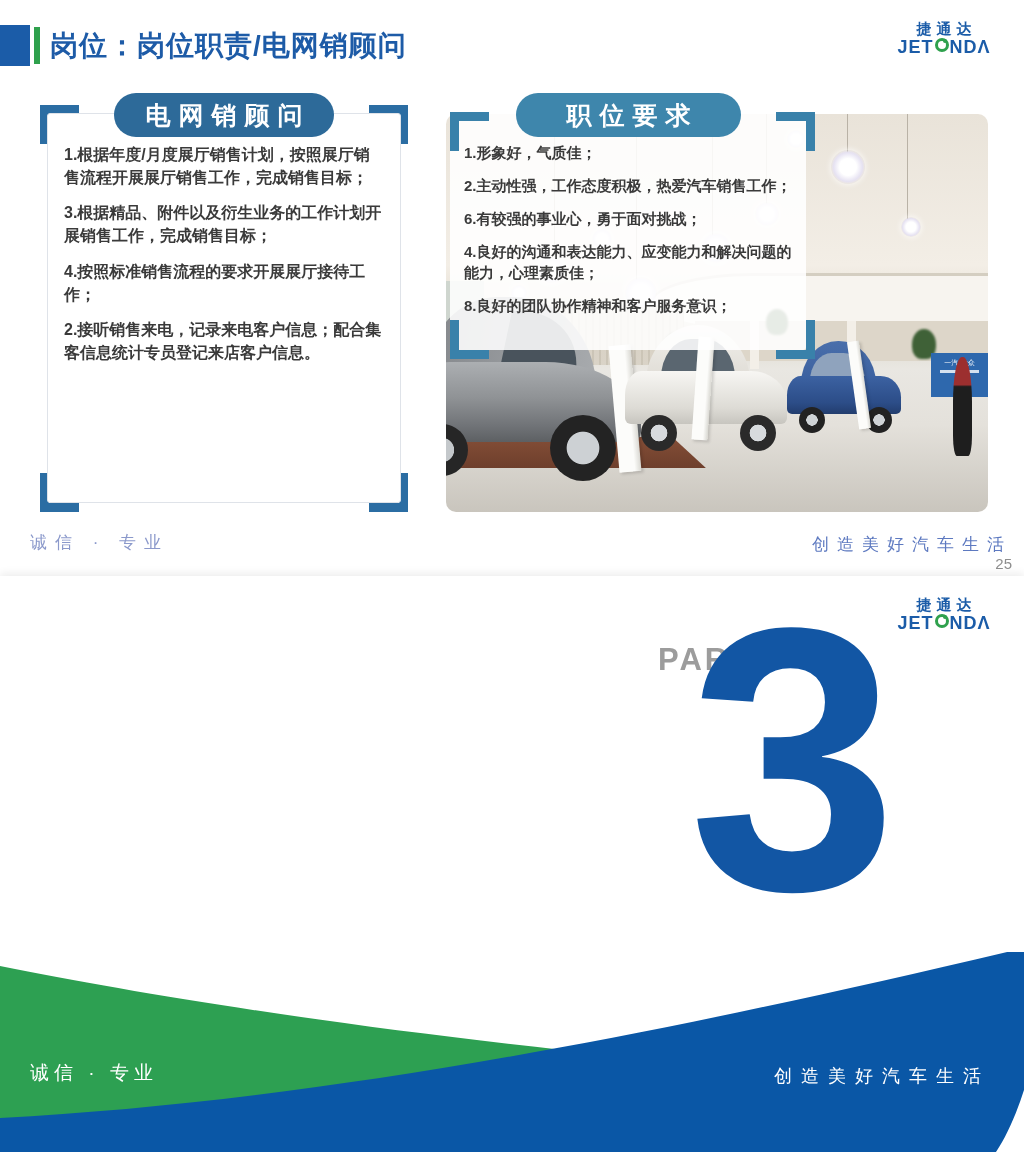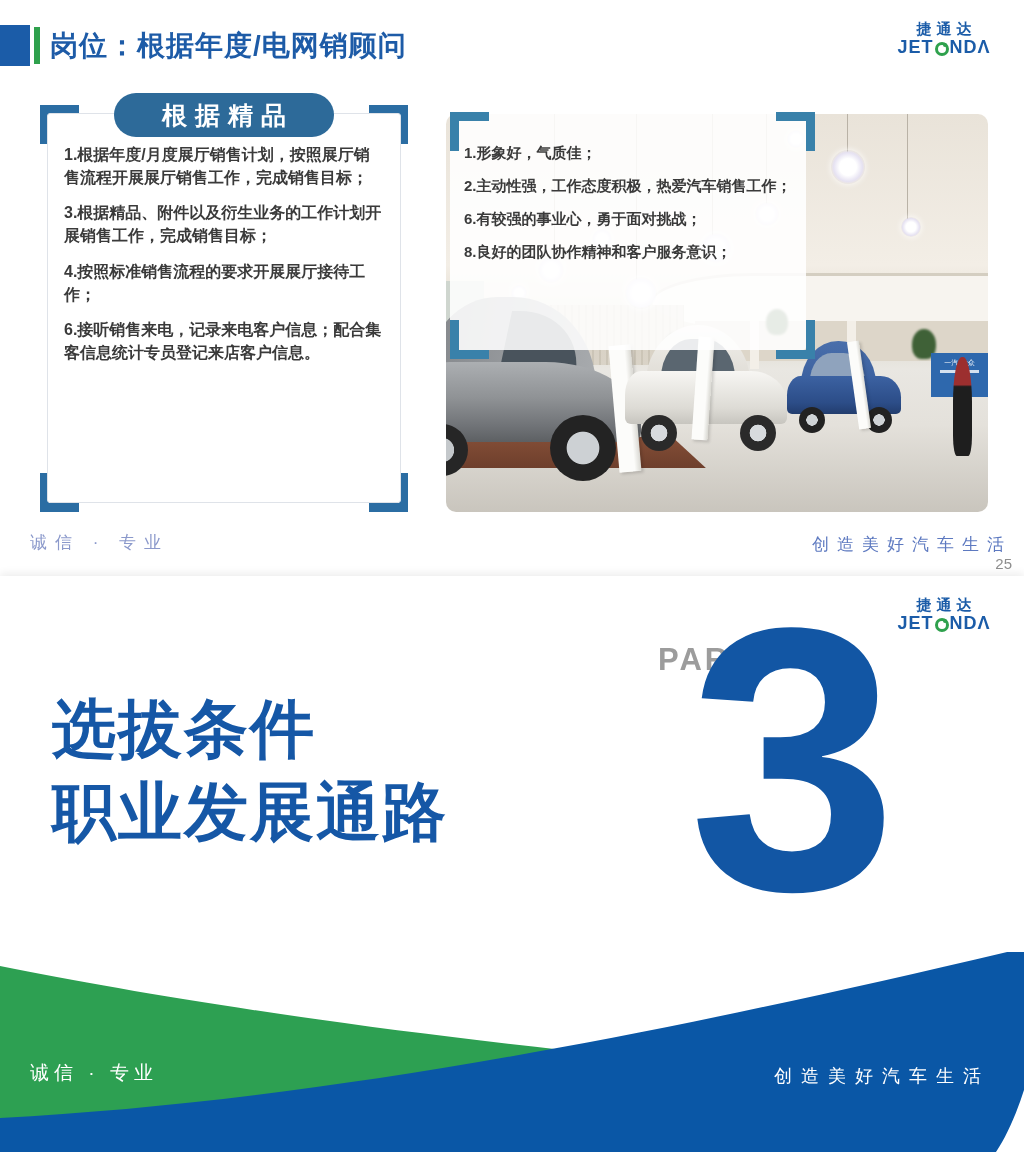--- a/index.html
+++ b/index.html
@@ -18,21 +18,21 @@
   .slide2{box-shadow:0 -3px 8px rgba(0,0,0,0.07);}
 
   
   .hdr-square{position:absolute;left:0;top:25px;width:30px;height:41px;background:var(--brand-blue);}
   .hdr-greenbar{position:absolute;left:34px;top:27px;width:6px;height:37px;background:var(--green);}
   .page-title{position:absolute;left:50px;top:27px;font-size:28px;font-weight:bold;color:var(--title-blue);letter-spacing:1px;}
 
   
   .logo{position:absolute;top:20px;right:22px;width:116px;text-align:center;line-height:1.15;}
   .logo-cn{color:var(--brand-blue);font-weight:bold;font-size:15px;letter-spacing:5px;text-indent:5px;}
-  .logo-en{display:flex;align-items:center;justify-content:center;color:var(--brand-blue);
+  .logo-en{display:flex;align-items:flex-start;justify-content:center;color:var(--brand-blue);
            font-weight:bold;font-size:18px;letter-spacing:1px;}
   .logo-o{display:inline-block;width:14px;height:14px;box-sizing:border-box;border:3px solid var(--green);
           border-radius:50%;margin:0 1px;position:relative;top:1px;}
   .logo-o i{position:absolute;right:-1px;top:-2px;width:4px;height:4px;background:var(--green);border-radius:50%;}
 
   
   .panel{position:absolute;top:90px;height:425px;}
   .duties-panel{left:40px;width:368px;}
   .req-panel{left:446px;width:542px;}
   .bk{position:absolute;width:30px;height:30px;}
@@ -137,21 +137,21 @@
   .f2-left{position:absolute;left:30px;top:484px;font-size:19px;letter-spacing:5px;color:#fff;z-index:2;}
   .f2-right{position:absolute;right:34px;top:488px;font-size:18px;letter-spacing:9px;color:#fff;z-index:2;}
 </style>
 </head>
 <body>
 
 <div class="slide slide1">
 
   <div class="hdr-square"></div>
   <div class="hdr-greenbar"></div>
-  <div class="page-title">岗位：根据年度/电网销顾问</div>
+  <div class="page-title">岗位：岗位职责/电网销顾问</div>
 
   <div class="logo">
     <div class="logo-cn">捷通达</div>
     <div class="logo-en">
       <span>JET</span>
       <span class="logo-o">
           <i></i>
         </span>
       <span>NDΛ</span>
     </div>
@@ -159,23 +159,23 @@
 
   <section class="panel duties-panel">
     <div class="bk tl"></div>
     <div class="bk tr"></div>
     <div class="bk bl"></div>
     <div class="bk br"></div>
     <div class="duties-card">
       <p>1.根据年度/月度展厅销售计划，按照展厅销售流程开展展厅销售工作，完成销售目标；</p>
       <p>3.根据精品、附件以及衍生业务的工作计划开展销售工作，完成销售目标；</p>
       <p>4.按照标准销售流程的要求开展展厅接待工作；</p>
-      <p>6.接听销售来电，记录来电客户信息；配合集客信息统计专员登记来店客户信息。</p>
-    </div>
-    <div class="pill pill-duties">根据精品</div>
+      <p>2.接听销售来电，记录来电客户信息；配合集客信息统计专员登记来店客户信息。</p>
+    </div>
+    <div class="pill pill-duties">电网销顾问</div>
   </section>
 
   <section class="panel req-panel">
     <div class="photo">
       <div class="scene-el glassL"></div>
       <div class="scene-el mezz"></div>
       <div class="scene-el mezz2"></div>
       <div class="scene-el pillar" style="left:56%;"></div>
       <div class="scene-el pillar" style="left:74%;"></div>
       <div class="scene-el slats"></div>
@@ -225,26 +225,28 @@
           <i class="w1"></i>
           <i class="w2"></i>
       </div>
       <div class="scene-el stand" style="left:75%;top:57%;height:22%;width:12px;transform:rotate(-8deg);"></div>
       <div class="scene-el person"></div>
     </div>
     <div class="req-card">
       <p>1.形象好，气质佳；</p>
       <p>2.主动性强，工作态度积极，热爱汽车销售工作；</p>
       <p>6.有较强的事业心，勇于面对挑战；</p>
+      <p>4.良好的沟通和表达能力、应变能力和解决问题的能力，心理素质佳；</p>
       <p>8.良好的团队协作精神和客户服务意识；</p>
     </div>
     <div class="bk tl" style="z-index:4;"></div>
     <div class="bk tr" style="z-index:4;"></div>
     <div class="bk bl" style="z-index:4;"></div>
     <div class="bk br" style="z-index:4;"></div>
+    <div class="pill pill-req">职位要求</div>
   </section>
 
   <div class="f1-left">诚信 · 专业</div>
   <div class="f1-right">创造美好汽车生活</div>
   <div class="f1-page">25</div>
 </div>
 
 <div class="slide slide2">
 
   <div class="logo">
@@ -254,24 +256,20 @@
       <span class="logo-o">
           <i></i>
         </span>
       <span>NDΛ</span>
     </div>
   </div>
 
   <div class="part-label">PART</div>
   <div class="part-number">3</div>
 
-  <div class="s2-title">
-    <div>选拔条件</div>
-    <div>职业发展通路</div>
-  </div>
 
   <svg class="waves" viewBox="0 0 1024 200" preserveAspectRatio="none">
     <path d="M0,14 C150,44 350,76 620,104 L620,200 L0,200 Z" fill="#2da052"></path>
     <path d="M0,166 C300,150 620,92 1024,-4 L1024,200 L0,200 Z" fill="#0a57a6"></path>
     <path d="M1024,138 C1017,160 1007,184 996,200 L1024,200 Z" fill="#ffffff"></path>
   </svg>
 
   <div class="f2-left">诚信 · 专业</div>
   <div class="f2-right">创造美好汽车生活</div>
 </div>

